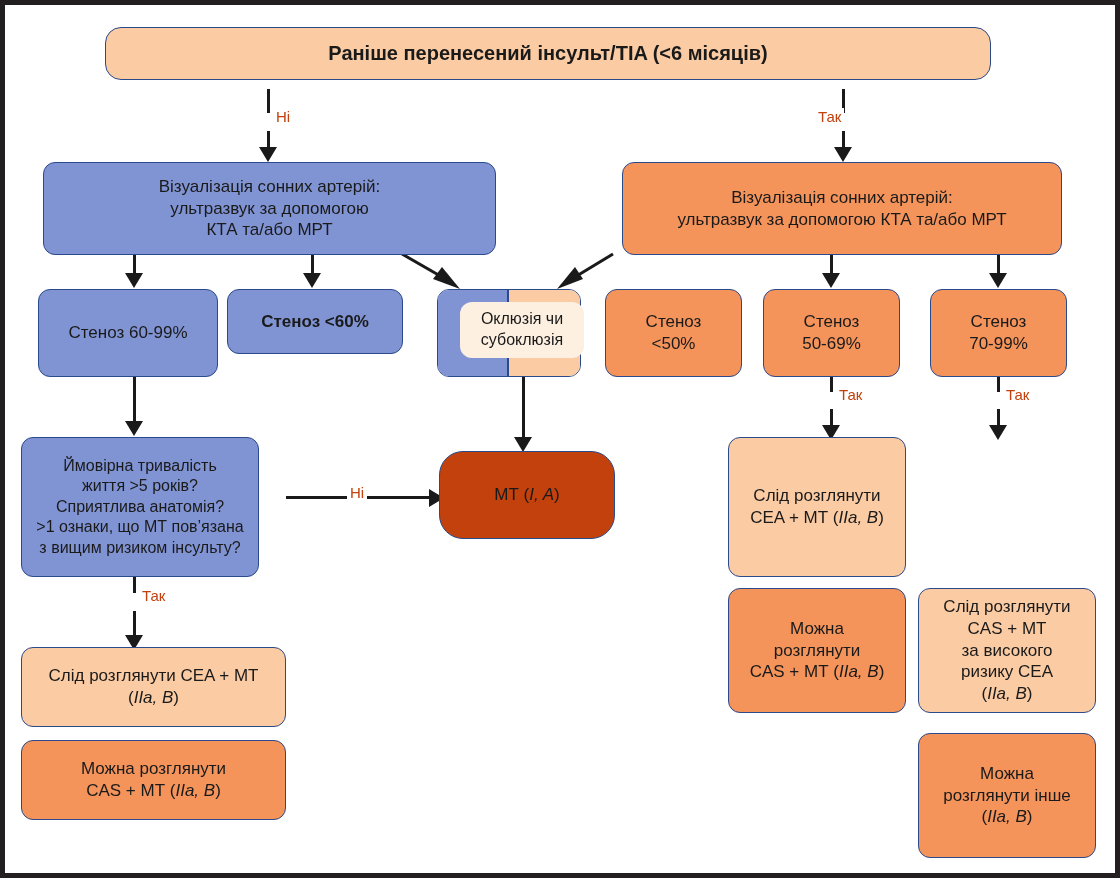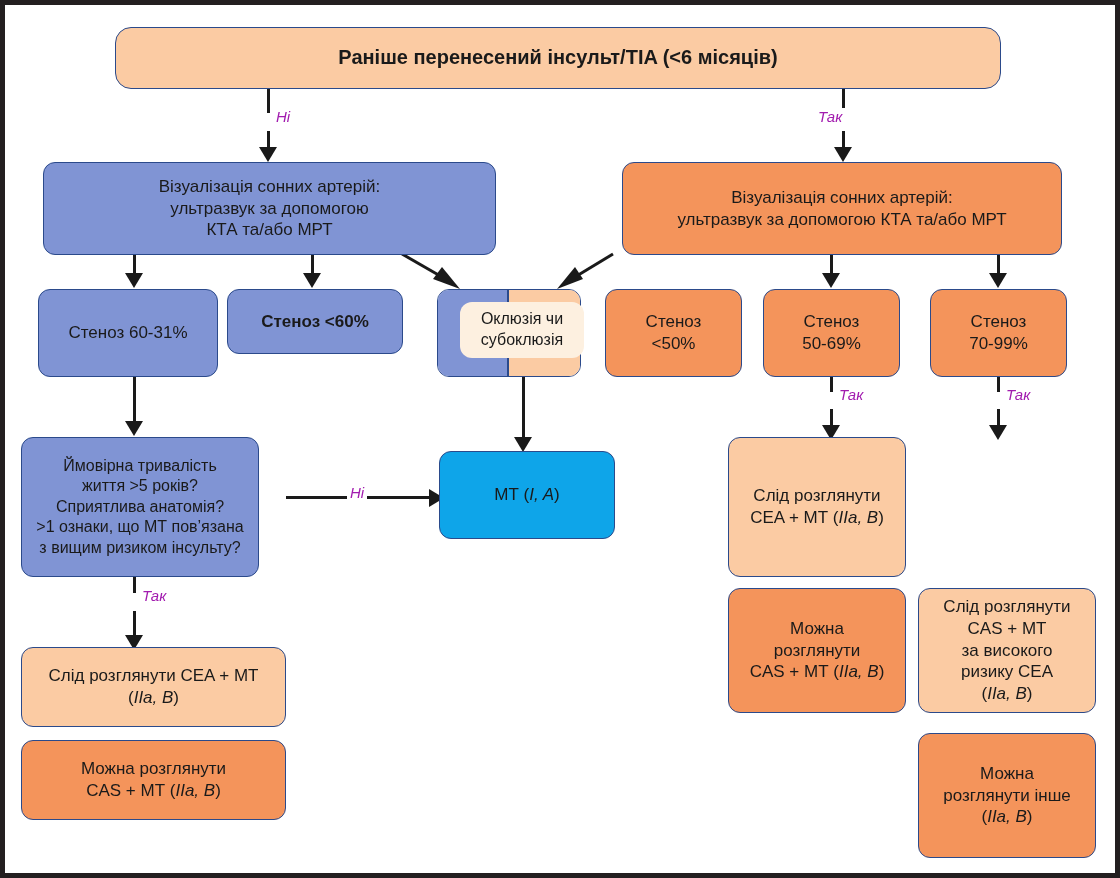--- a/index.html
+++ b/index.html
@@ -34,21 +34,21 @@
     z-index: 3;
   }
   .node-text {
     display: block;
     width: 100%;
     white-space: pre-line;
   }
   .c-blue   { background: #8094d4; }
   .c-orange { background: #f4945b; }
   .c-peach  { background: #fbcba3; }
-  .c-green  { background: #0ea5e9; }
+  .c-green  { background: #c2410c; border-radius: 24px; }
 
   .title-node {
     font-weight: bold;
     font-size: 20px;
     border-radius: 16px;
   }
   .big-node { font-size: 17px; }
   .mid-node { font-size: 17px; }
   .small-node { font-size: 16px; }
 
@@ -111,26 +111,25 @@
     position: absolute;
     width: 0; height: 0;
     border-top: 9px solid transparent;
     border-bottom: 9px solid transparent;
     border-left: 15px solid #1a1a1a;
     z-index: 2;
   }
   .edge-label {
     position: absolute;
     font-size: 15px;
-    color: #a21caf;
+    color: #c2410c;
     background: #ffffff;
     padding: 0 3px;
     z-index: 4;
     white-space: nowrap;
-    font-style: italic;
   }
   .diag-svg {
     position: absolute;
     left: 0; top: 0;
     width: 1120px; height: 878px;
     z-index: 1;
     pointer-events: none;
   }
   i { font-style: italic; }
 </style>
@@ -141,21 +140,21 @@
 
   <svg class="diag-svg" viewBox="0 0 1120 878">
     <g stroke="#1a1a1a" stroke-width="3" fill="none">
       <line x1="397" y1="249" x2="437" y2="272"></line>
       <line x1="608" y1="249" x2="570" y2="272"></line>
     </g>
     <polygon points="455,284 428,274 437,262" fill="#1a1a1a"></polygon>
     <polygon points="552,284 578,274 570,262" fill="#1a1a1a"></polygon>
   </svg>
 
-  <div class="node c-peach title-node" style="left:110px; top:22px; width:886px; height:62px;justify-content:center;">
+  <div class="node c-peach title-node" style="left:100px; top:22px; width:886px; height:53px;justify-content:center;">
     <span class="node-text">Раніше перенесений інсульт/TIA (&lt;6 місяців)</span>
   </div>
 
   <div class="vline" style="left:262px; top:84px; height:24px;"></div>
   <div class="edge-label" style="left:268px; top:103px;">Ні</div>
   <div class="vline" style="left:262px; top:126px; height:18px;"></div>
   <div class="arrowhead-down" style="left:254px; top:142px;"></div>
 
   <div class="vline" style="left:837px; top:84px; height:24px;"></div>
   <div class="edge-label" style="left:810px; top:103px;">Так</div>
@@ -179,21 +178,21 @@
 ультразвук за допомогою КТА та/або МРТ</span>
   </div>
 
   <div class="vline" style="left:825px; top:250px; height:22px;"></div>
   <div class="arrowhead-down" style="left:817px; top:268px;"></div>
 
   <div class="vline" style="left:992px; top:250px; height:22px;"></div>
   <div class="arrowhead-down" style="left:984px; top:268px;"></div>
 
   <div class="node c-blue mid-node" style="left:33px; top:284px; width:180px; height:88px;">
-    <span class="node-text">Стеноз 60-31%</span>
+    <span class="node-text">Стеноз 60-99%</span>
   </div>
 
   <div class="node c-blue mid-node" style="left:222px; top:284px; width:176px; height:65px;font-weight:bold;">
     <span class="node-text">Стеноз &lt;60%</span>
   </div>
 
   <div class="split-box" style="left:432px; top:284px; width:144px; height:88px;">
     <div class="split-left"></div>
     <div class="split-right"></div>
   </div>

